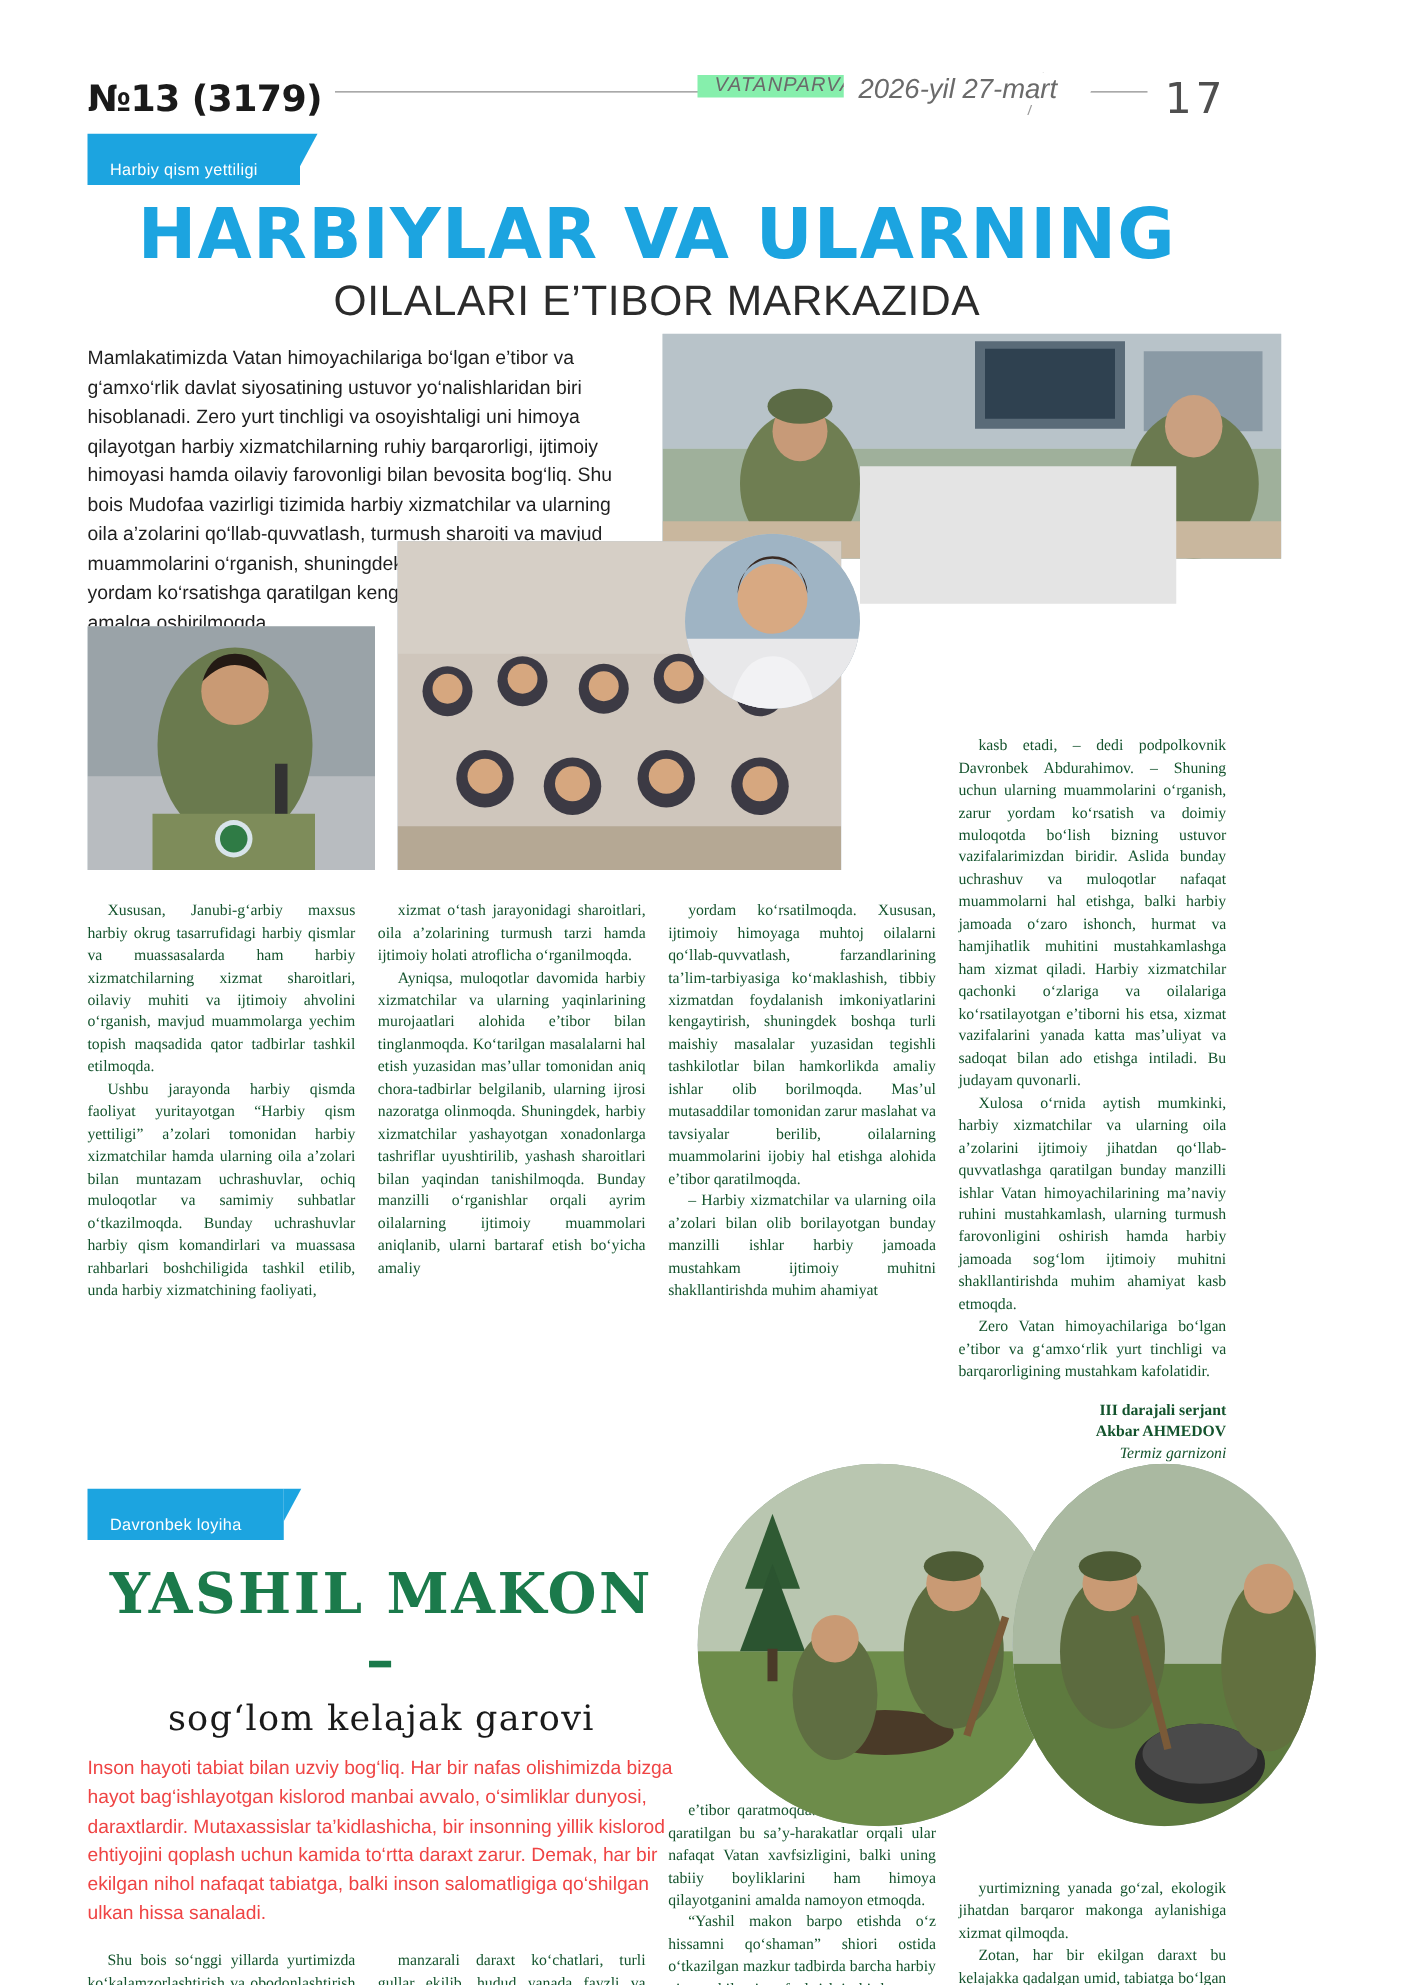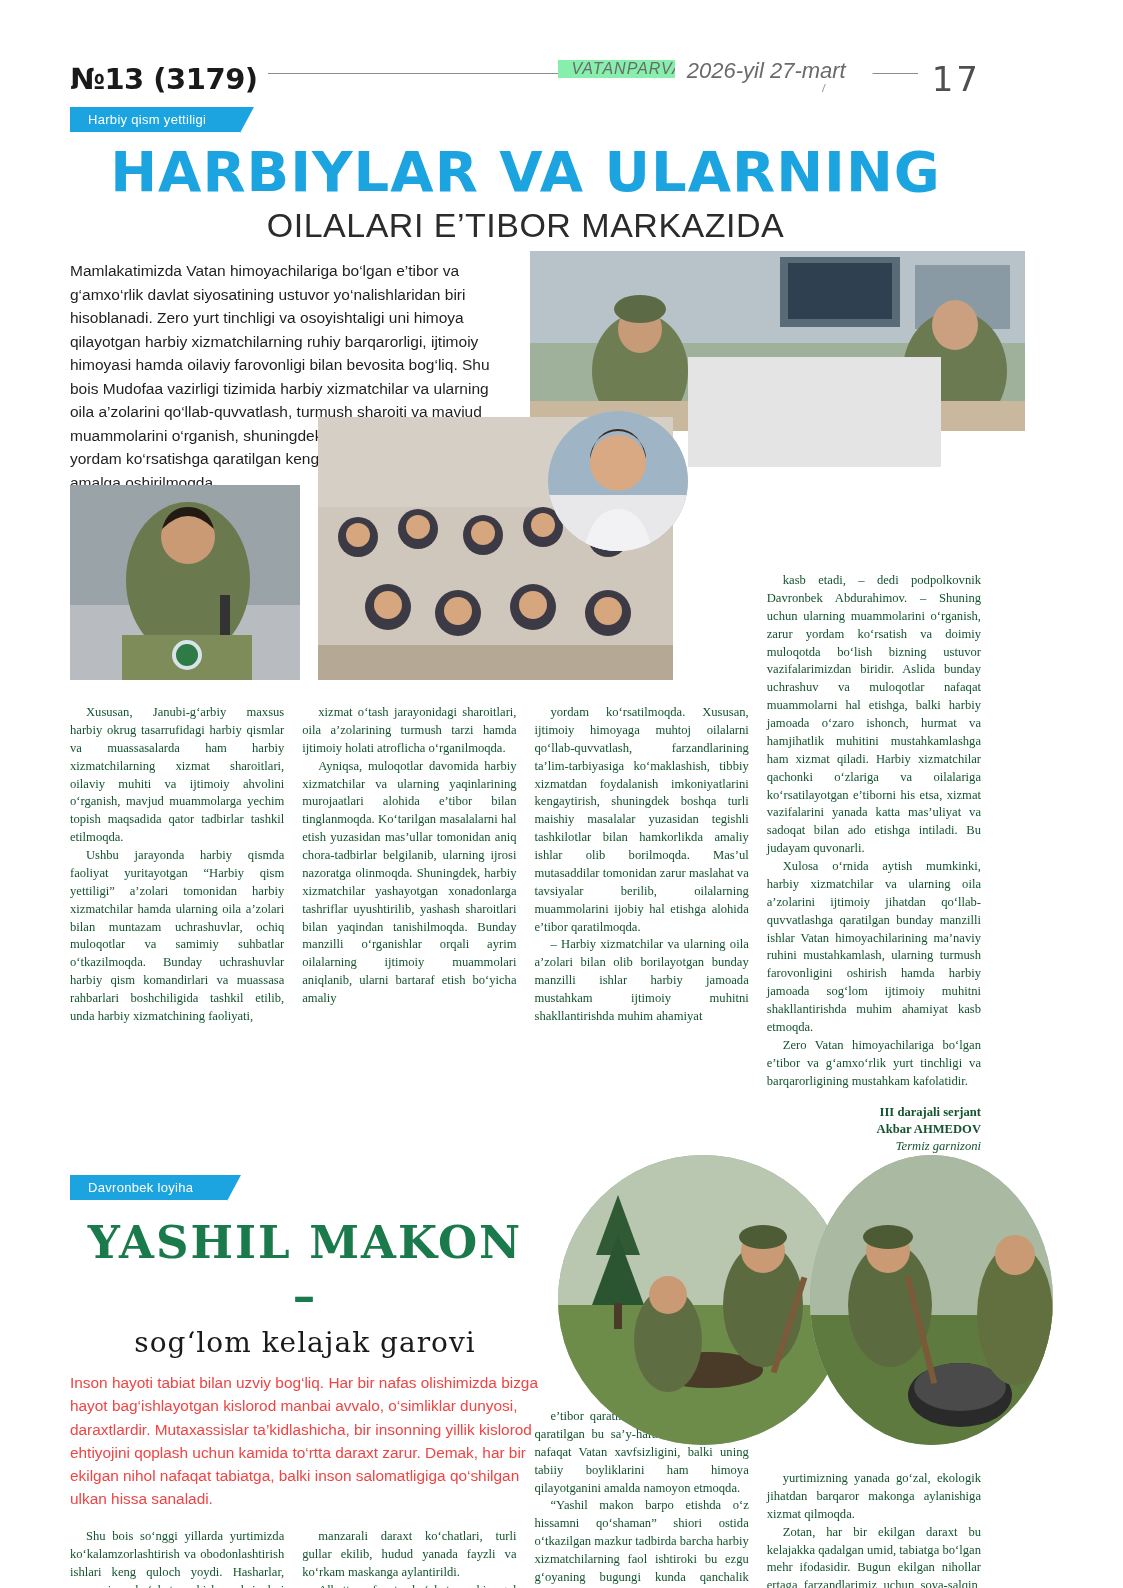--- a/index.html
+++ b/index.html
@@ -91,21 +91,21 @@
     margin-left: 14px;
   }
 
   
   .tag {
     display: inline-block;
     position: relative;
     background: #1ca4e0;
     color: #fff;
     font-size: 13px;
-    padding: 5px 34px 5px 18px;
+    padding: 21px 34px 5px 18px;
     margin-top: 4px;
     letter-spacing: 0.3px;
   }
   .tag::after {
     content: "";
     position: absolute;
     right: -14px; top: 0;
     width: 0; height: 0;
     border-top: 26px solid #1ca4e0;
     border-right: 14px solid transparent;

